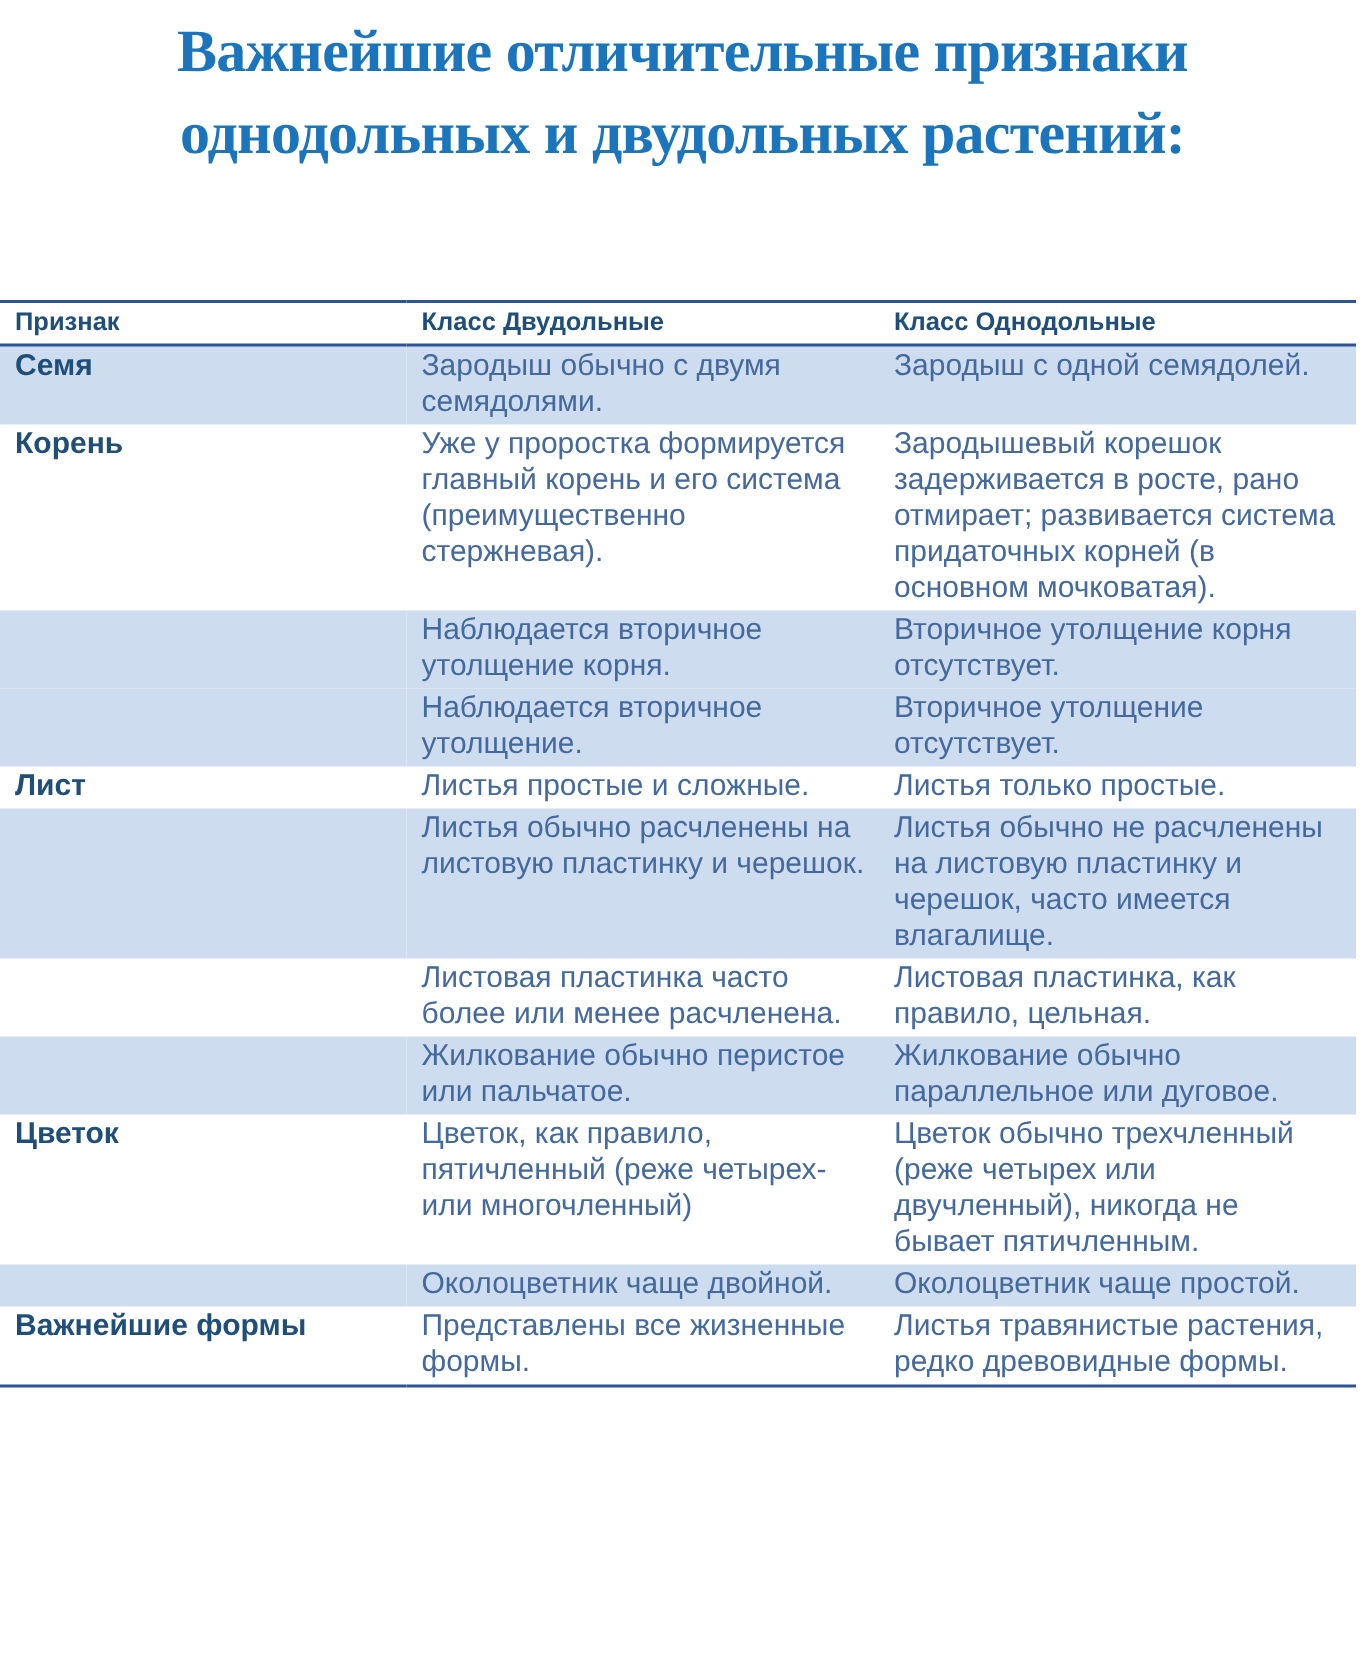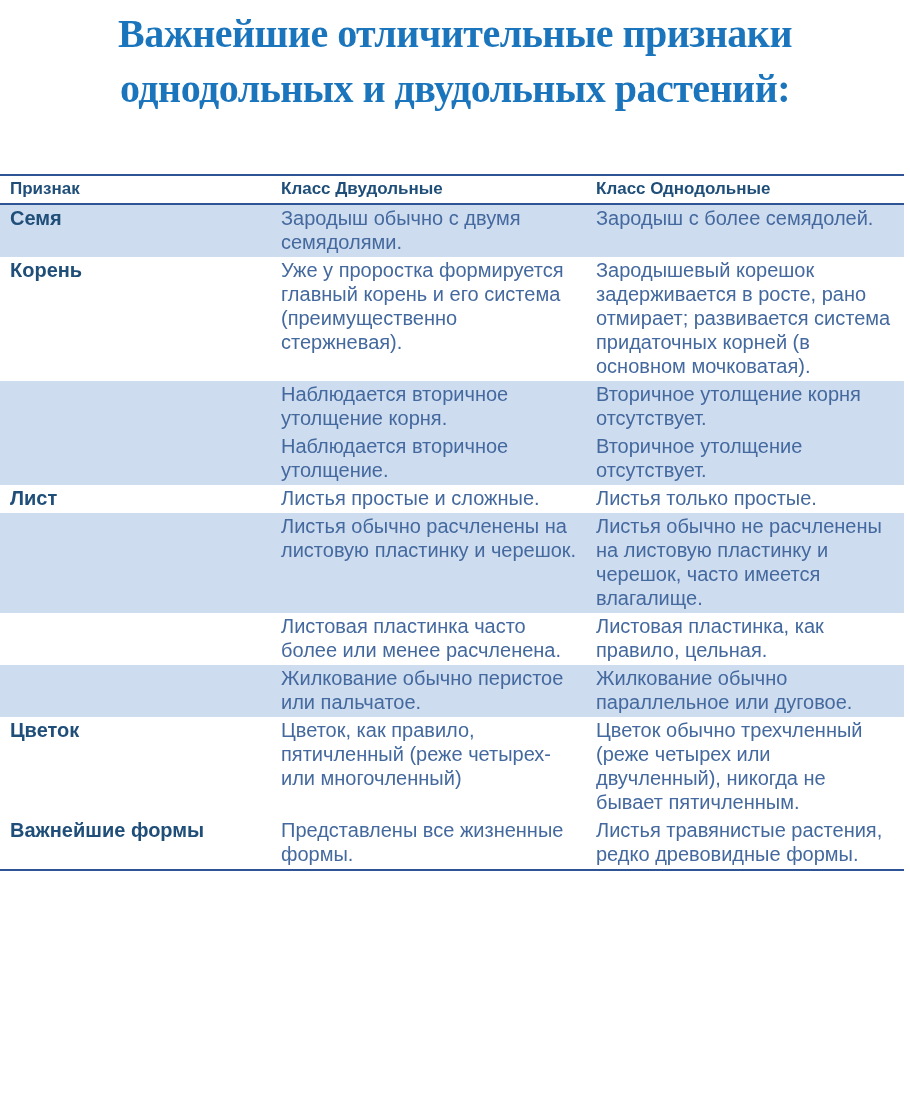--- a/index.html
+++ b/index.html
@@ -22,21 +22,21 @@
     padding-top:6px;
     text-align:center;
     font-family:"Liberation Serif",serif;
     font-weight:bold;
     font-size:40px;
     line-height:55px;
     color:var(--title-color);
     letter-spacing:-0.5px;
   }
   .comparison-table{
-    margin-top:58px;
+    margin-top:84px;
     width:904px;
     border-collapse:collapse;
     table-layout:fixed;
     border-top:2px solid var(--border-color);
     border-bottom:2px solid var(--border-color);
   }
   .comparison-table col.c1{width:271px;}
   .comparison-table col.c2{width:315px;}
   .comparison-table col.c3{width:318px;}
   .comparison-table th{
@@ -78,21 +78,21 @@
       <tr>
         <th>Признак</th>
         <th>Класс Двудольные</th>
         <th>Класс Однодольные</th>
       </tr>
     </thead>
     <tbody>
   <tr class="shaded">
     <td class="feature">Семя</td>
     <td>Зародыш обычно с двумя семядолями.</td>
-    <td>Зародыш с более семядолей.</td>
+    <td>Зародыш с одной семядолей.</td>
   </tr>
 
   <tr>
     <td class="feature">Корень</td>
     <td>Уже у проростка формируется главный корень и его система (преимущественно стержневая).</td>
     <td>Зародышевый корешок задерживается в росте, рано отмирает; развивается система придаточных корней (в основном мочковатая).</td>
   </tr>
 
   <tr class="shaded">
     <td class="feature"></td>
@@ -130,20 +130,25 @@
     <td>Жилкование обычно перистое или пальчатое.</td>
     <td>Жилкование обычно параллельное или дуговое.</td>
   </tr>
 
   <tr>
     <td class="feature">Цветок</td>
     <td>Цветок, как правило, пятичленный (реже четырех- или многочленный)</td>
     <td>Цветок обычно трехчленный (реже четырех или двучленный), никогда не бывает пятичленным.</td>
   </tr>
 
+  <tr class="shaded">
+    <td class="feature"></td>
+    <td>Околоцветник чаще двойной.</td>
+    <td>Околоцветник чаще простой.</td>
+  </tr>
 
   <tr>
     <td class="feature">Важнейшие формы</td>
     <td>Представлены все жизненные формы.</td>
     <td>Листья травянистые растения, редко древовидные формы.</td>
   </tr>
 </tbody>
   </table>
 </div>
 

